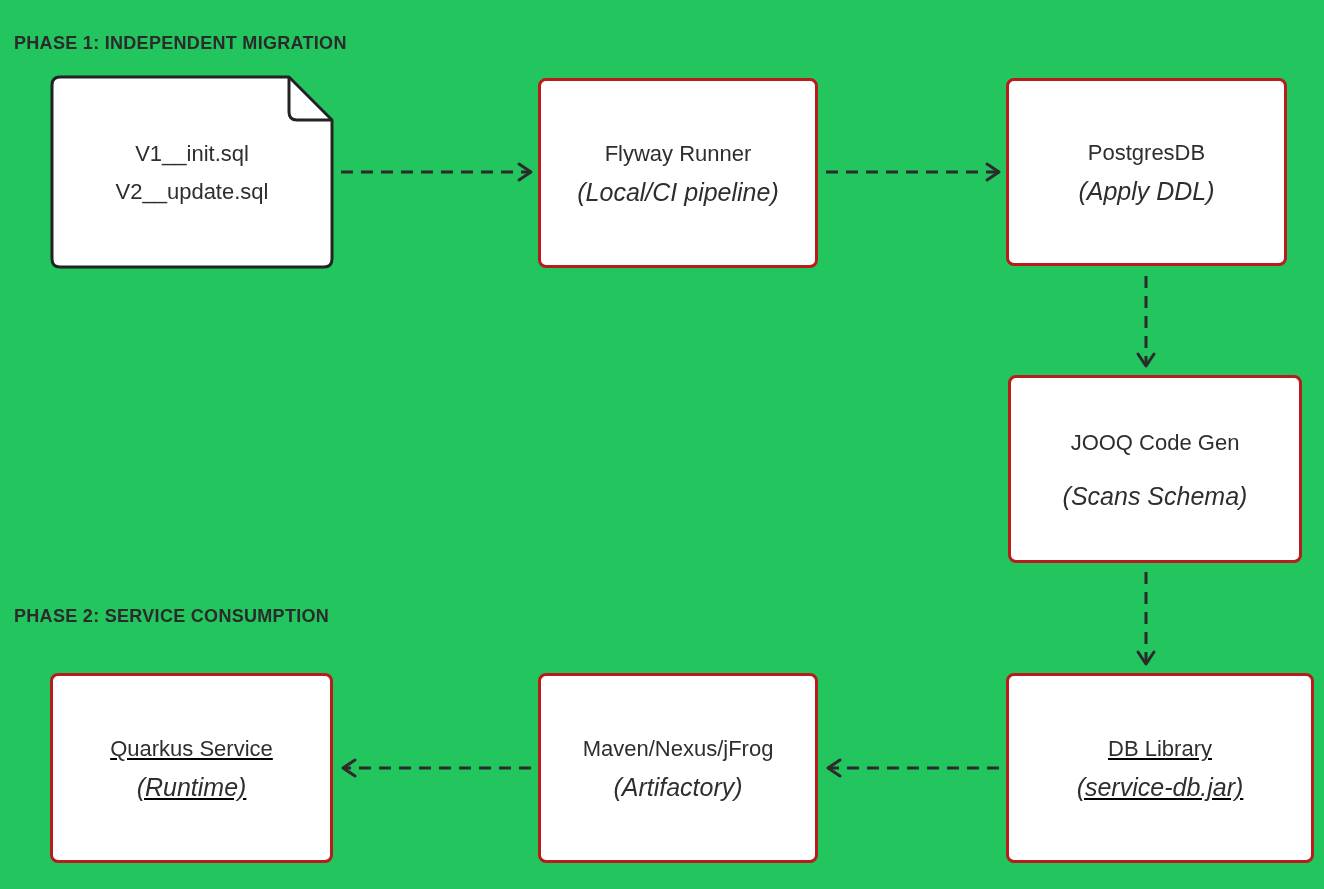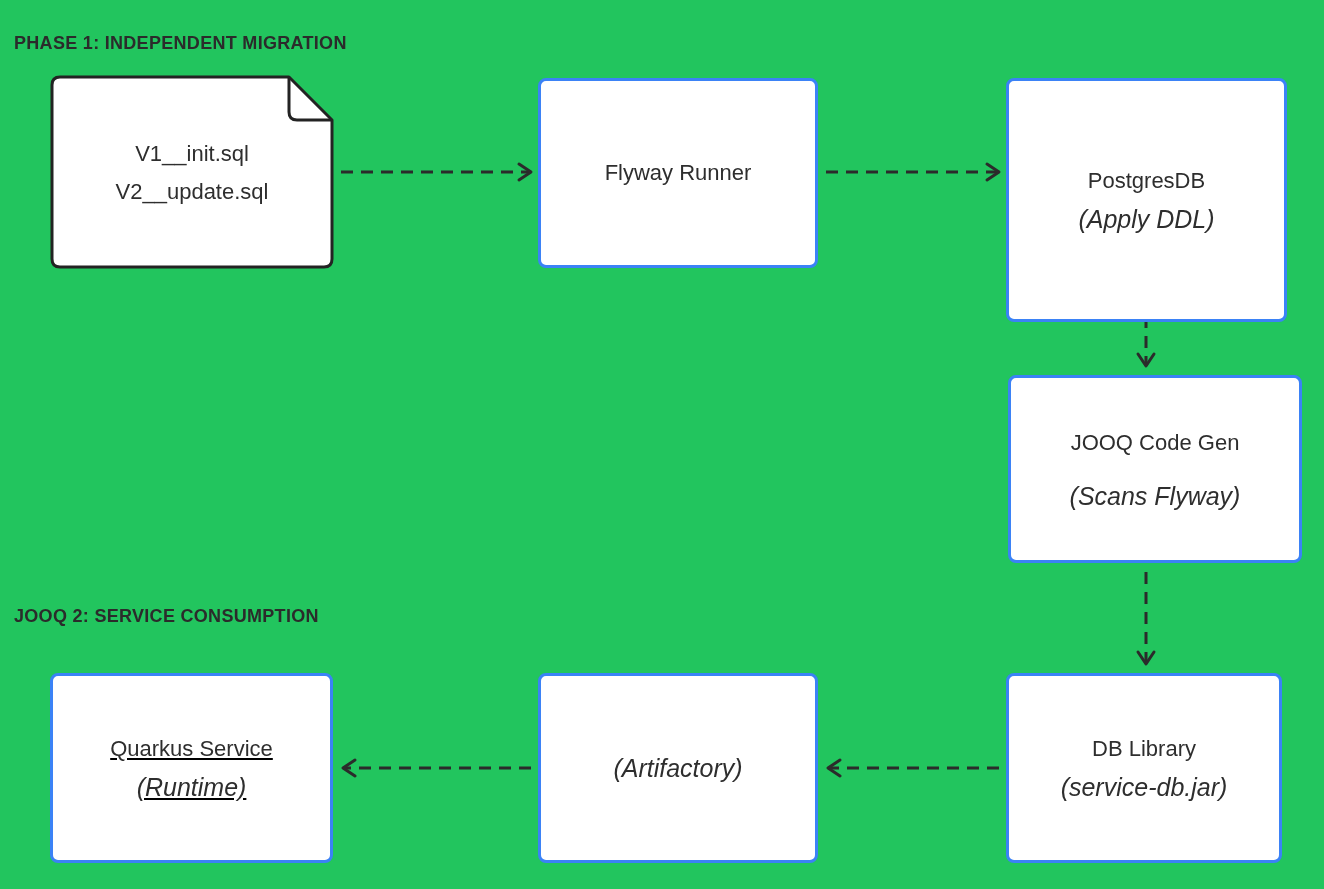--- a/index.html
+++ b/index.html
@@ -27,21 +27,21 @@
     position: absolute;
     left: 0;
     top: 0;
     width: 1324px;
     height: 889px;
     pointer-events: none;
   }
   .node {
     position: absolute;
     box-sizing: border-box;
-    border: 3px solid #3b82f6;
+    border: 3px solid #b91c1c;
     border-radius: 8px;
     background: #ffffff;
     display: flex;
     flex-direction: column;
     align-items: center;
     justify-content: center;
     text-align: center;
   }
   .node.doc-text {
     border: none;
@@ -61,21 +61,21 @@
     white-space: nowrap;
   }
 </style>
 </head>
 <body>
 
 <div class="canvas">
 
   <div class="phase-label" style="left:14px; top:33px;">PHASE 1: INDEPENDENT MIGRATION</div>
 
-  <div class="phase-label" style="left:14px; top:606px;">JOOQ 2: SERVICE CONSUMPTION</div>
+  <div class="phase-label" style="left:14px; top:606px;">PHASE 2: SERVICE CONSUMPTION</div>
 
   <svg class="edges-layer" viewBox="0 0 1324 889" xmlns="http://www.w3.org/2000/svg">
     <defs>
       <marker id="chevron" markerUnits="userSpaceOnUse" markerWidth="26" markerHeight="26" refX="17" refY="13" orient="auto">
         <path d="M 5 5 L 17 13 L 5 21" fill="none" stroke="#2b2b2b" stroke-width="3" stroke-linecap="round" stroke-linejoin="round"></path>
       </marker>
     </defs>
 
     <g>
       <path d="M 60 77 L 289 77 L 332 120 L 332 259 Q 332 267 324 267 L 60 267 Q 52 267 52 259 L 52 85 Q 52 77 60 77 Z" fill="#ffffff" stroke="#232323" stroke-width="3" stroke-linejoin="round"></path>
@@ -90,38 +90,40 @@
     <line x1="531" y1="768" x2="343" y2="768" stroke="#2b2b2b" stroke-width="3" stroke-dasharray="12 8" marker-end="url(#chevron)"></line>
   </svg>
 
   <div class="node doc-text" style="left:52px; top:79px; width:280px; height:188px;">
     <div class="title">V1__init.sql</div>
     <div class="title">V2__update.sql</div>
   </div>
 
   <div class="node" style="left:538px; top:78px; width:280px; height:190px;">
     <div class="title">Flyway Runner</div>
+    <div class="subtitle">(Local/CI pipeline)</div>
   </div>
 
-  <div class="node" style="left:1006px; top:78px; width:281px; height:244px;">
+  <div class="node" style="left:1006px; top:78px; width:281px; height:188px;">
     <div class="title">PostgresDB</div>
     <div class="subtitle">(Apply DDL)</div>
   </div>
 
   <div class="node" style="left:1008px; top:375px; width:294px; height:188px;gap:15px;">
     <div class="title">JOOQ Code Gen</div>
-    <div class="subtitle">(Scans Flyway)</div>
+    <div class="subtitle">(Scans Schema)</div>
   </div>
 
-  <div class="node" style="left:1006px; top:673px; width:276px; height:190px;">
+  <div class="node" style="left:1006px; top:673px; width:308px; height:190px;text-decoration:underline;">
     <div class="title">DB Library</div>
     <div class="subtitle">(service-db.jar)</div>
   </div>
 
   <div class="node" style="left:538px; top:673px; width:280px; height:190px;">
+    <div class="title">Maven/Nexus/jFrog</div>
     <div class="subtitle">(Artifactory)</div>
   </div>
 
   <div class="node" style="left:50px; top:673px; width:283px; height:190px;text-decoration:underline;">
     <div class="title">Quarkus Service</div>
     <div class="subtitle">(Runtime)</div>
   </div>
 
 </div>
 

